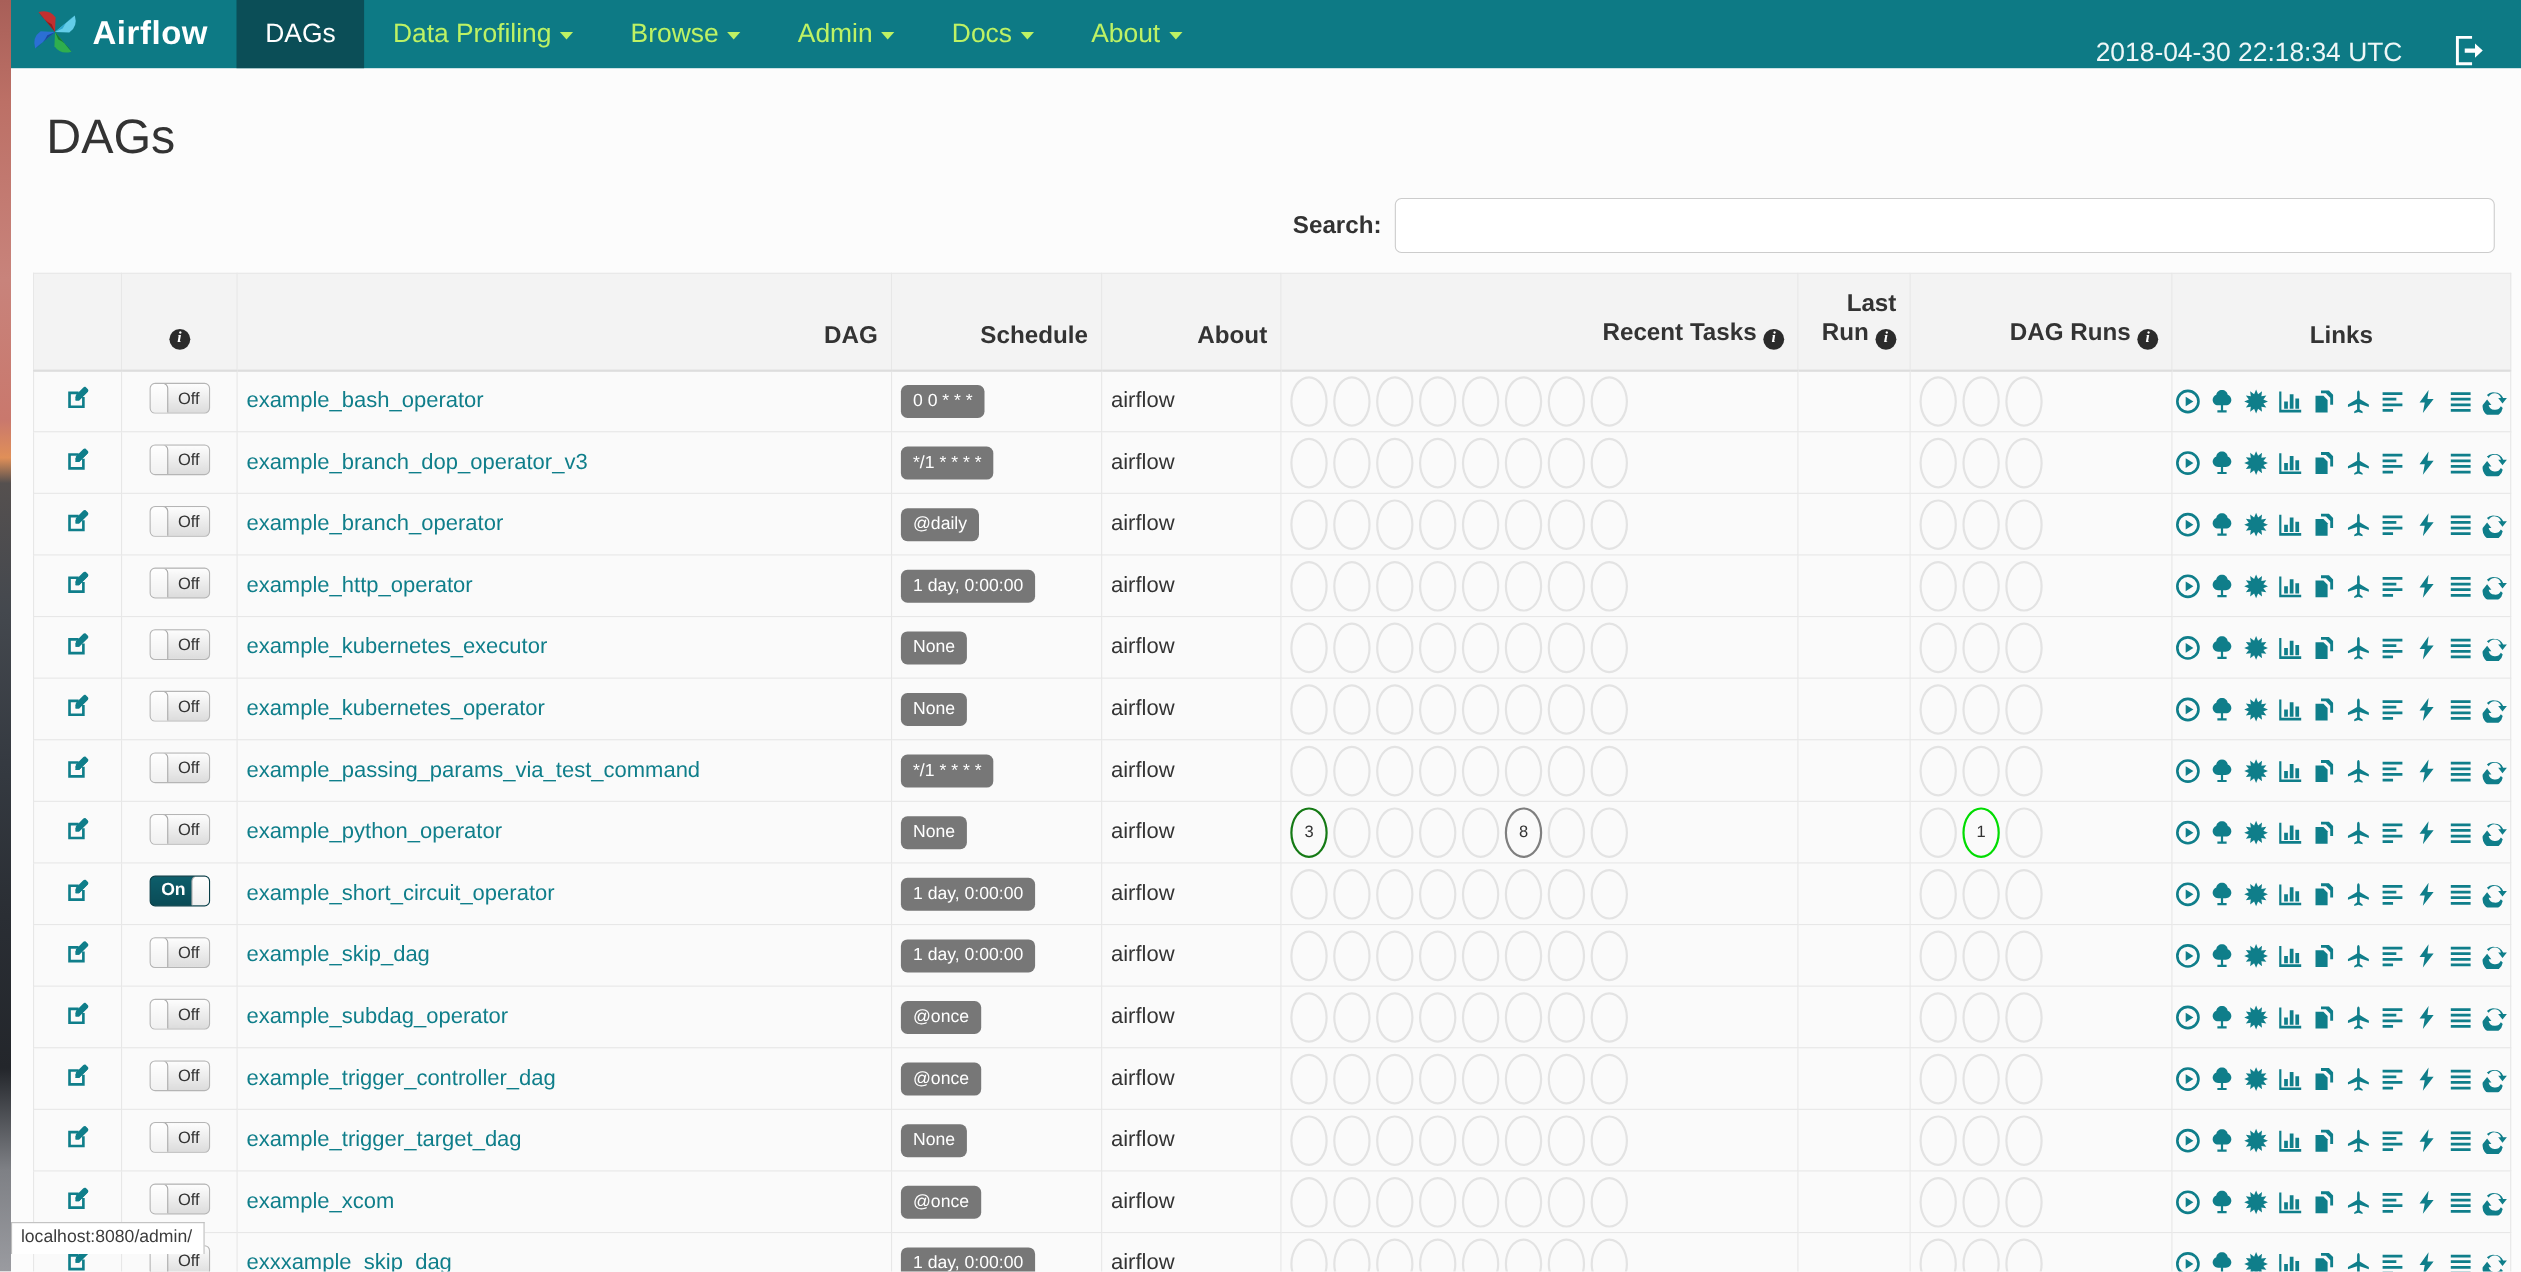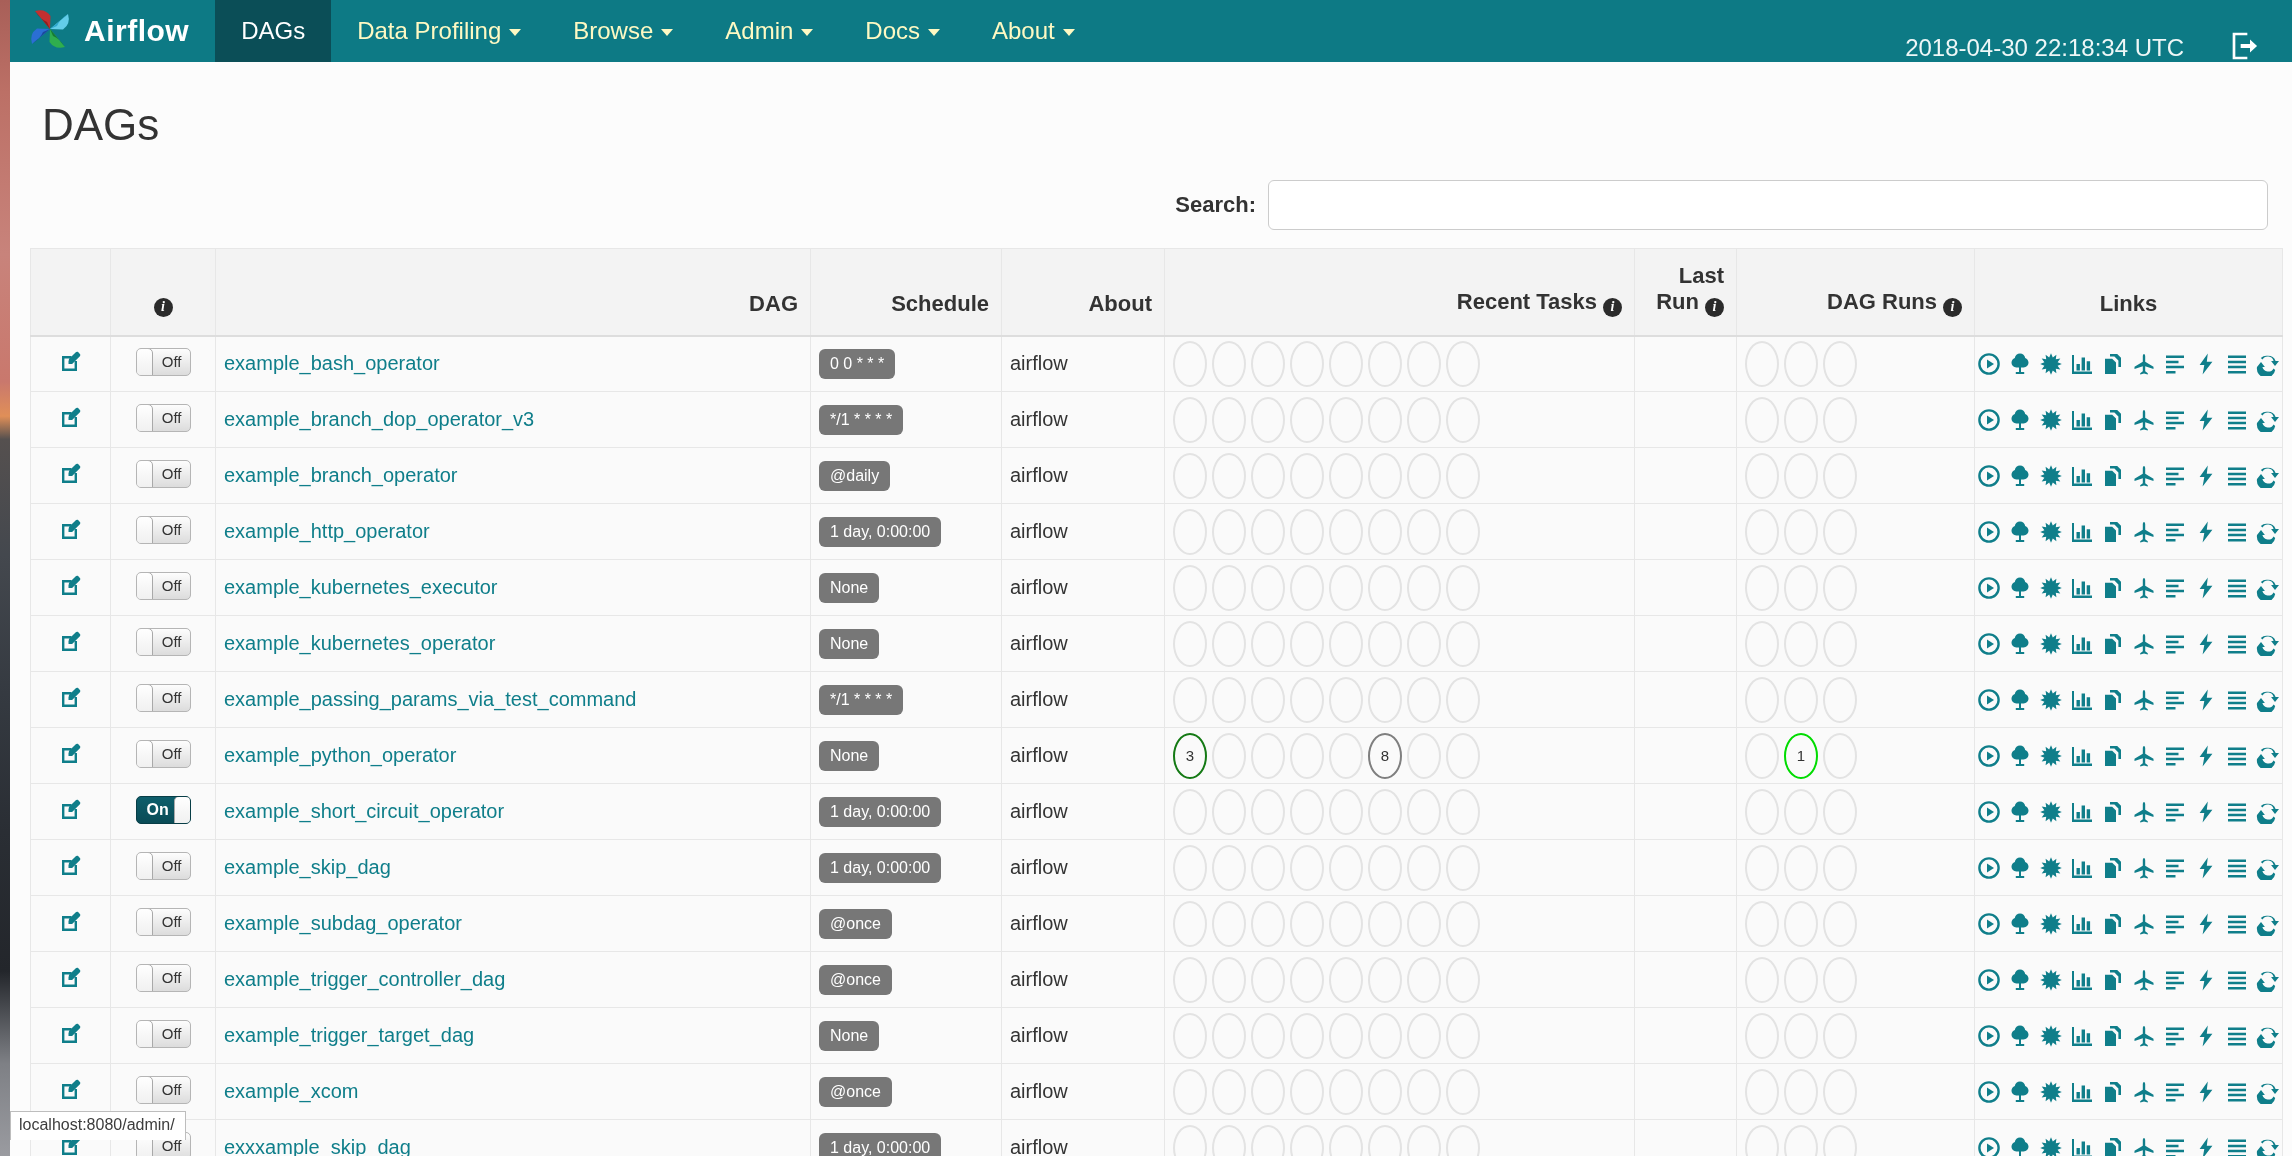--- a/index.html
+++ b/index.html
@@ -11,21 +11,21 @@
     background:linear-gradient(180deg,#a85f58 0%,#bc7066 8%,#c8837b 22%,#c9786d 33%,#e08f58 36%,
       #55504f 38%,#44484e 48%,#353a41 60%,#2a2e34 72%,#23262b 84%,#7e8085 92%,#9a9ba0 100%); }
 
   
   .navbar { position:relative; margin-left:10px; height:62px; background:var(--navbar,#0d7a85);
     display:flex; align-items:stretch; color:#fff; }
   .brand { display:flex; align-items:center; gap:12px; padding:0 26px 0 18px; cursor:pointer; }
   .brand-text { color:#fff; font-size:30px; font-weight:bold; letter-spacing:.5px; }
   .nav-items { display:flex; list-style:none; align-items:stretch; }
   .nav-item { display:flex; align-items:center; gap:8px; padding:0 26px; font-size:24px;
-    color:#fef9c3; cursor:pointer; }
+    color:#bef264; cursor:pointer; }
   .nav-item.active { background:var(--navbar-active,#0b4e57); color:#fff; }
   .caret { display:inline-block; width:0; height:0; border-left:6px solid transparent;
     border-right:6px solid transparent; border-top:7px solid currentColor; margin-top:3px; }
   .nav-right { margin-left:auto; display:flex; align-items:flex-end; gap:46px; padding-right:30px; }
   .nav-clock { font-size:24px; color:#eef7f7; }
   .logout-btn { width:32px; height:32px; color:#fff; cursor:pointer; display:flex; align-items:center; }
 
   
   .content { margin-left:10px; padding:0 0 0 0; }
   .page-title { font-size:44px; font-weight:500; color:#333; margin:38px 0 30px 32px; }

